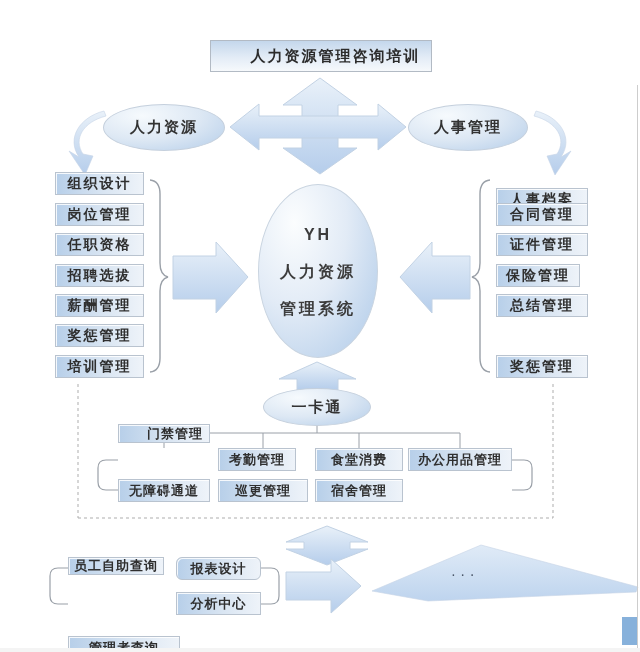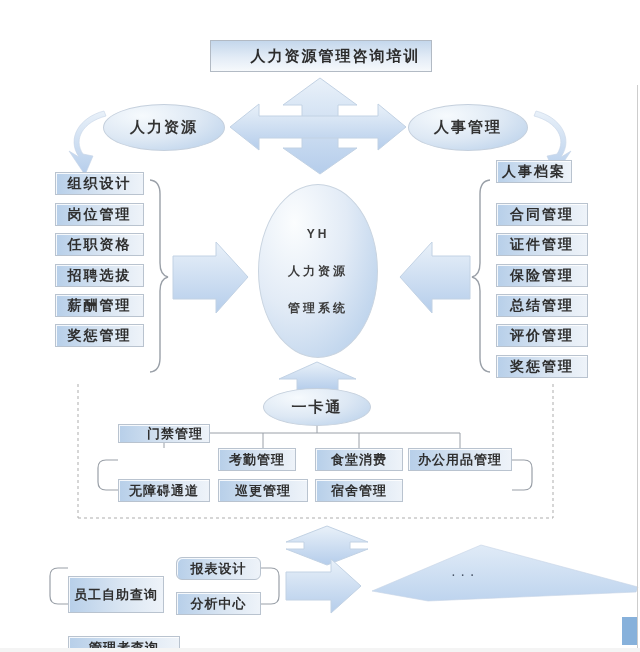--- a/index.html
+++ b/index.html
@@ -15,21 +15,21 @@
   .qbox{font-size:13px;letter-spacing:1px;}
   .title-box{position:absolute;display:flex;align-items:center;justify-content:center;
        font-weight:bold;color:#2b2b2b;font-size:15px;letter-spacing:2px;
        background:linear-gradient(to bottom,#c4d7ec 0%,#e3ecf6 55%,#f6f9fc 100%);
        border:1px solid #b2bac4;box-sizing:border-box;padding-left:29px;}
   .ellipse{position:absolute;display:flex;align-items:center;justify-content:center;
        font-weight:bold;color:#333;font-size:15px;letter-spacing:2px;border-radius:50%;
        background:radial-gradient(ellipse at 32% 24%,#f6fafd 0%,#dde8f4 50%,#b4cde9 100%);
        border:1px solid #c5d0dd;box-sizing:border-box;}
   .center-ellipse{position:absolute;display:flex;flex-direction:column;align-items:center;
-       justify-content:center;font-weight:bold;color:#3c3c3c;font-size:12px;letter-spacing:3px;
+       justify-content:center;font-weight:bold;color:#3c3c3c;font-size:16px;letter-spacing:3px;
        line-height:37px;border-radius:50%;
        background:radial-gradient(ellipse at 30% 22%,#fbfdfe 0%,#e2ebf6 45%,#adc9e8 100%);
        border:1px solid #c9d4e0;box-sizing:border-box;}
   .blue-rect{position:absolute;background:#87b1db;}
   .edge-line-right{position:absolute;background:#cdcdcd;}
   .edge-strip-bottom{position:absolute;background:#f4f4f4;}
   .dots{position:absolute;font-size:10px;font-weight:bold;color:#4a5668;letter-spacing:6px;}
 </style>
 </head>
 <body>
@@ -81,47 +81,47 @@
 
   <div class="ellipse" style="left:103px;top:104px;width:122px;height:47px;">人力资源</div>
   <div class="ellipse" style="left:408px;top:104px;width:120px;height:47px;">人事管理</div>
 
   <div class="box" style="left:55px;top:172px;width:89px;height:23px;">组织设计</div>
   <div class="box" style="left:55px;top:203px;width:89px;height:23px;">岗位管理</div>
   <div class="box" style="left:55px;top:233px;width:89px;height:23px;">任职资格</div>
   <div class="box" style="left:55px;top:264px;width:89px;height:23px;">招聘选拔</div>
   <div class="box" style="left:55px;top:294px;width:89px;height:23px;">薪酬管理</div>
   <div class="box" style="left:55px;top:324px;width:89px;height:23px;">奖惩管理</div>
+  <div class="box" style="left:55px;top:355px;width:89px;height:23px;">培训管理</div>
 
-  <div class="box" style="left:496px;top:160px;width:76px;height:23px;">人事档案</div>
+  <div class="box" style="left:496px;top:188px;width:92px;height:23px;">人事档案</div>
   <div class="box" style="left:496px;top:203px;width:92px;height:23px;">合同管理</div>
   <div class="box" style="left:496px;top:233px;width:92px;height:23px;">证件管理</div>
-  <div class="box" style="left:496px;top:264px;width:92px;height:23px;text-align:center;">保险管理</div>
+  <div class="box" style="left:496px;top:264px;width:84px;height:23px;text-align:center;">保险管理</div>
   <div class="box" style="left:496px;top:294px;width:92px;height:23px;">总结管理</div>
-  <div class="box" style="left:496px;top:324px;width:92px;height:23px;">评价管理</div>
   <div class="box" style="left:496px;top:355px;width:92px;height:23px;text-align:center;">奖惩管理</div>
 
   <div class="center-ellipse" style="left:258px;top:184px;width:120px;height:174px;">
     <span>YH</span>
     <span>人力资源</span>
     <span>管理系统</span>
   </div>
 
   <div class="ellipse" style="left:263px;top:388px;width:108px;height:38px;font-size:15px;">一卡通</div>
 
   <div class="box gridbox" style="left:118px;top:424px;width:92px;height:19px;padding-left:22px;">门禁管理</div>
   <div class="box gridbox" style="left:218px;top:448px;width:78px;height:23px;">考勤管理</div>
   <div class="box gridbox" style="left:315px;top:448px;width:88px;height:23px;">食堂消费</div>
   <div class="box gridbox" style="left:408px;top:448px;width:104px;height:23px;">办公用品管理</div>
 
   <div class="box gridbox" style="left:118px;top:479px;width:92px;height:23px;">无障碍通道</div>
   <div class="box gridbox" style="left:218px;top:479px;width:90px;height:23px;">巡更管理</div>
   <div class="box gridbox" style="left:315px;top:479px;width:88px;height:23px;">宿舍管理</div>
 
-  <div class="box qbox" style="left:68px;top:557px;width:96px;height:37px;margin-top:19px;">员工自助查询</div>
+  <div class="box qbox" style="left:68px;top:557px;width:96px;height:18px;">员工自助查询</div>
   <div class="box qbox" style="left:176px;top:557px;width:85px;height:23px;border-radius:6px;">报表设计</div>
   <div class="box qbox" style="left:68px;top:592px;width:112px;height:23px;margin-top:44px;">管理者查询</div>
   <div class="box qbox" style="left:176px;top:592px;width:85px;height:23px;">分析中心</div>
 
   <span class="dots" style="left:452px;top:570px;">···</span>
 
   <div class="blue-rect" style="left:622px;top:617px;width:16px;height:28px;"></div>
 
   <div class="edge-line-right" style="left:637px;top:85px;width:1px;height:563px;"></div>
   <div class="edge-strip-bottom" style="left:0px;top:648px;width:640px;height:4px;"></div>

